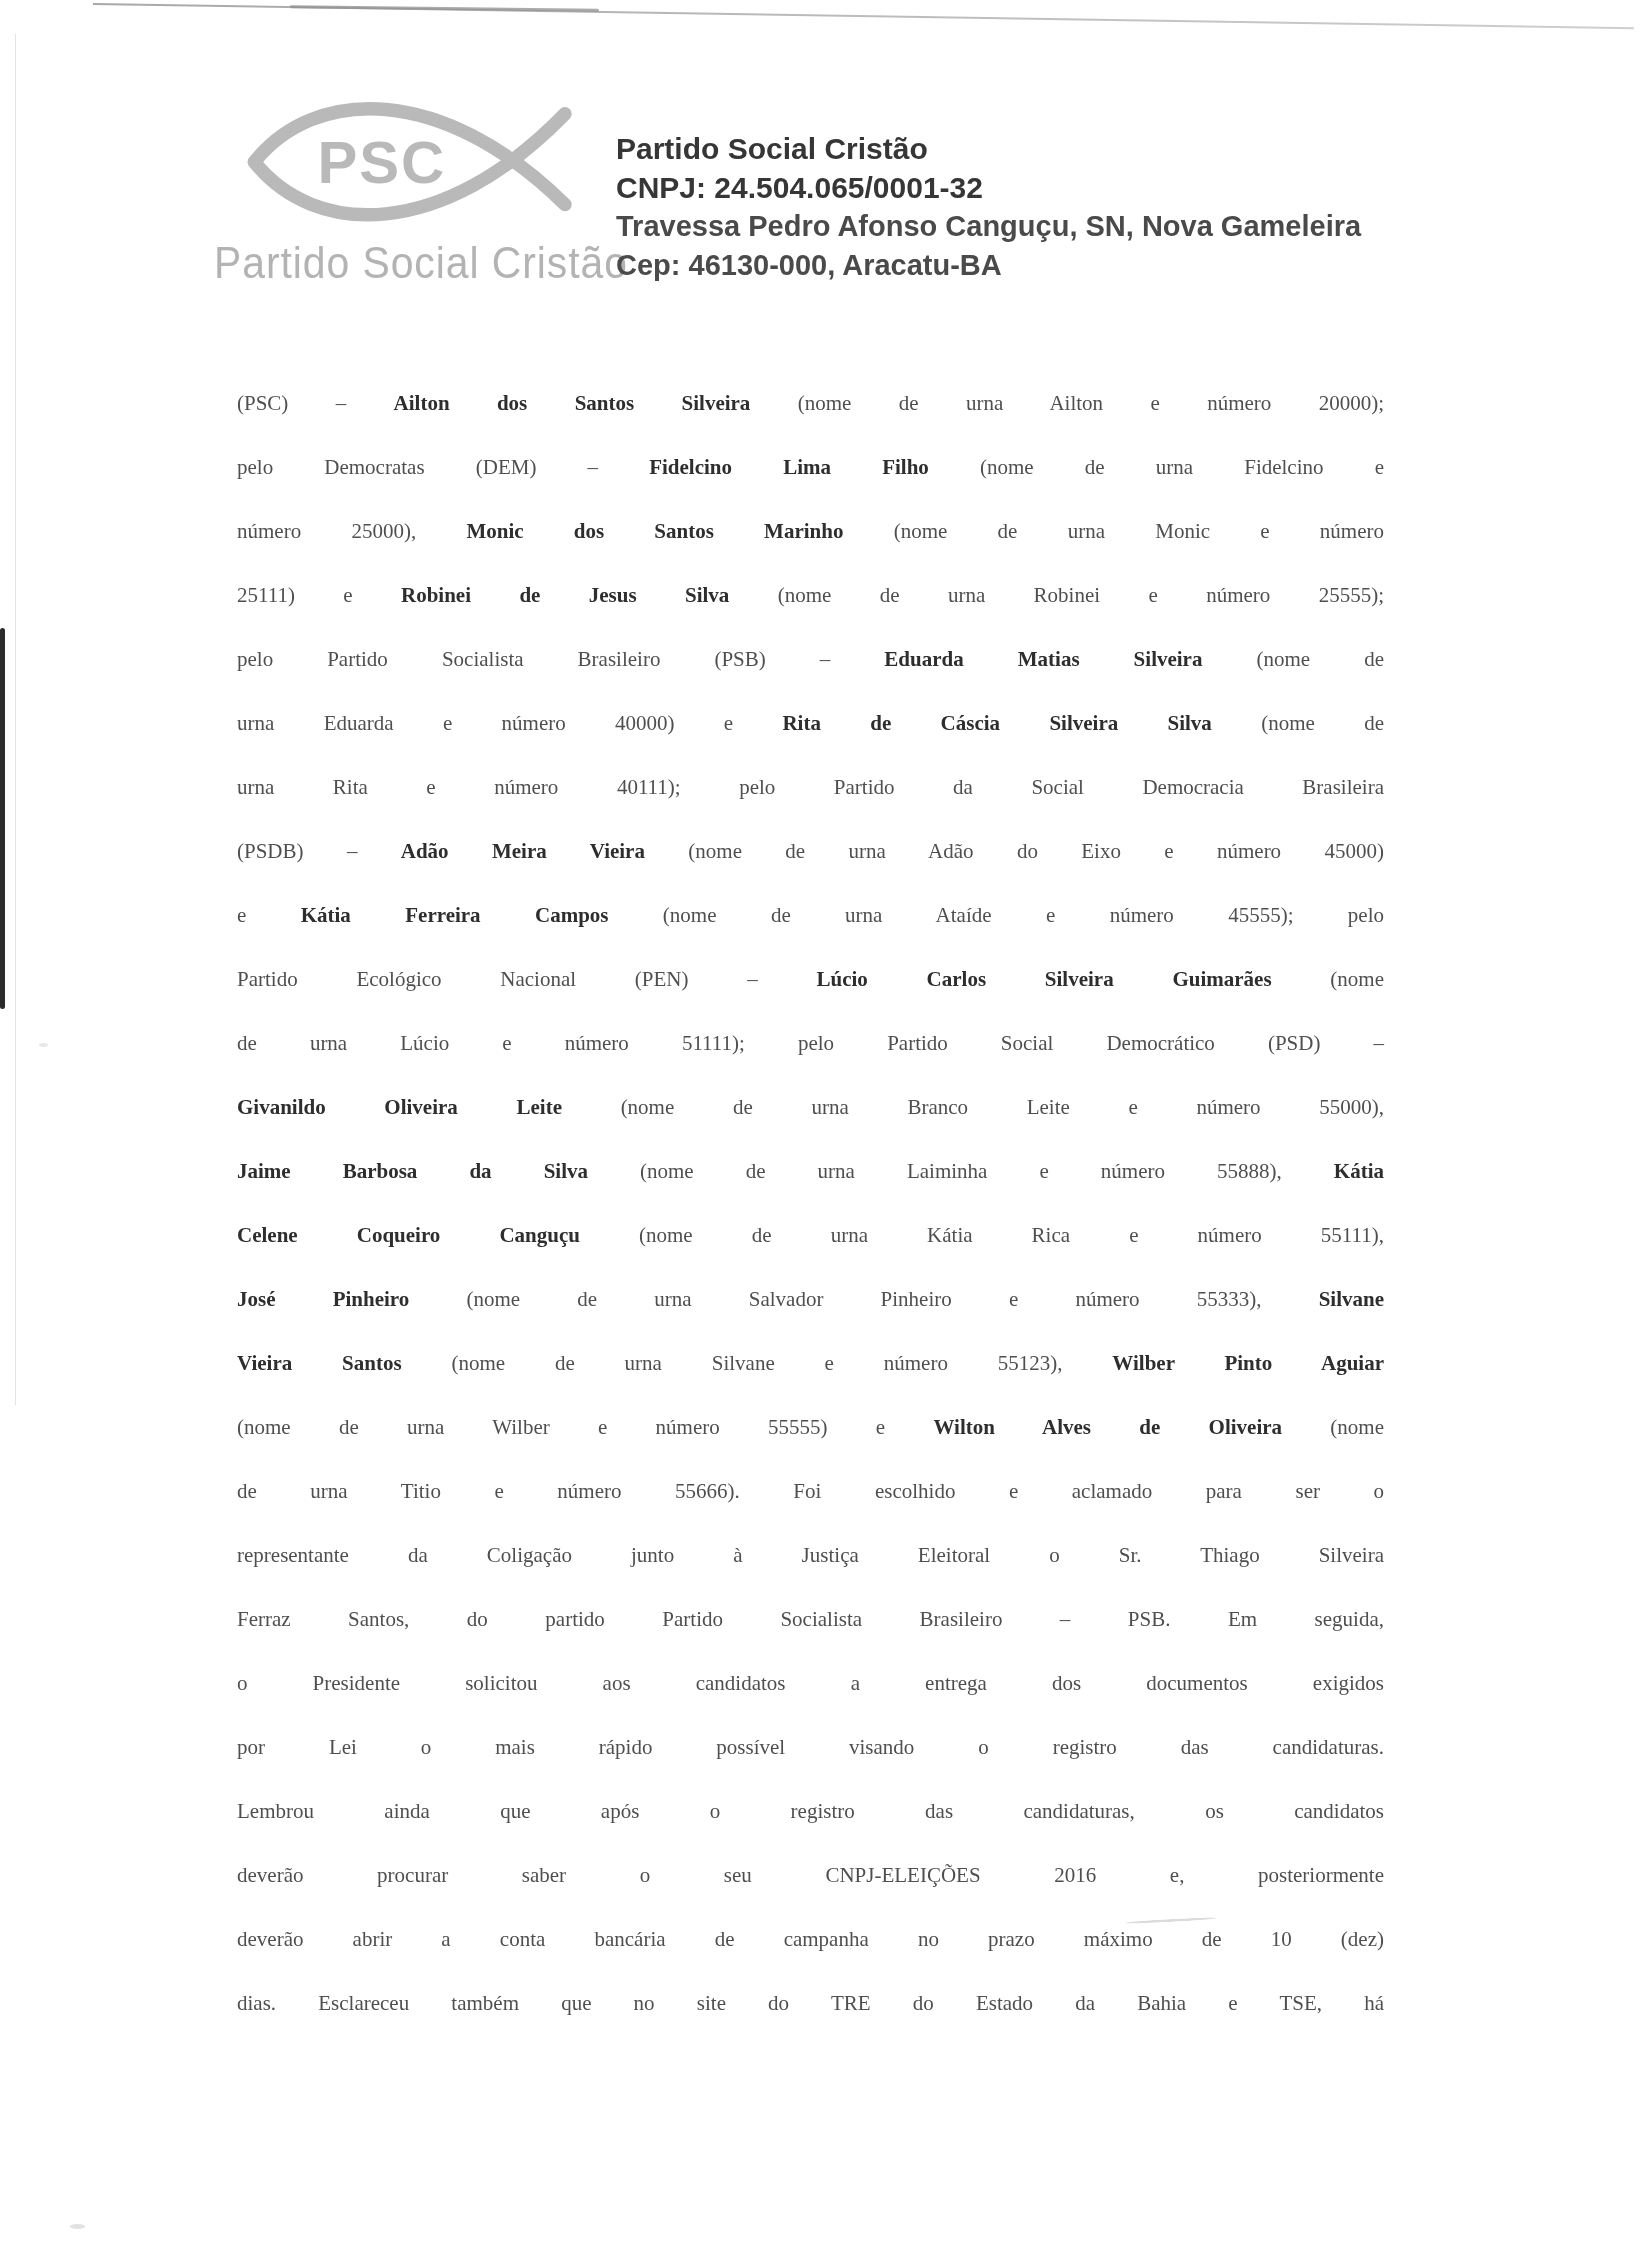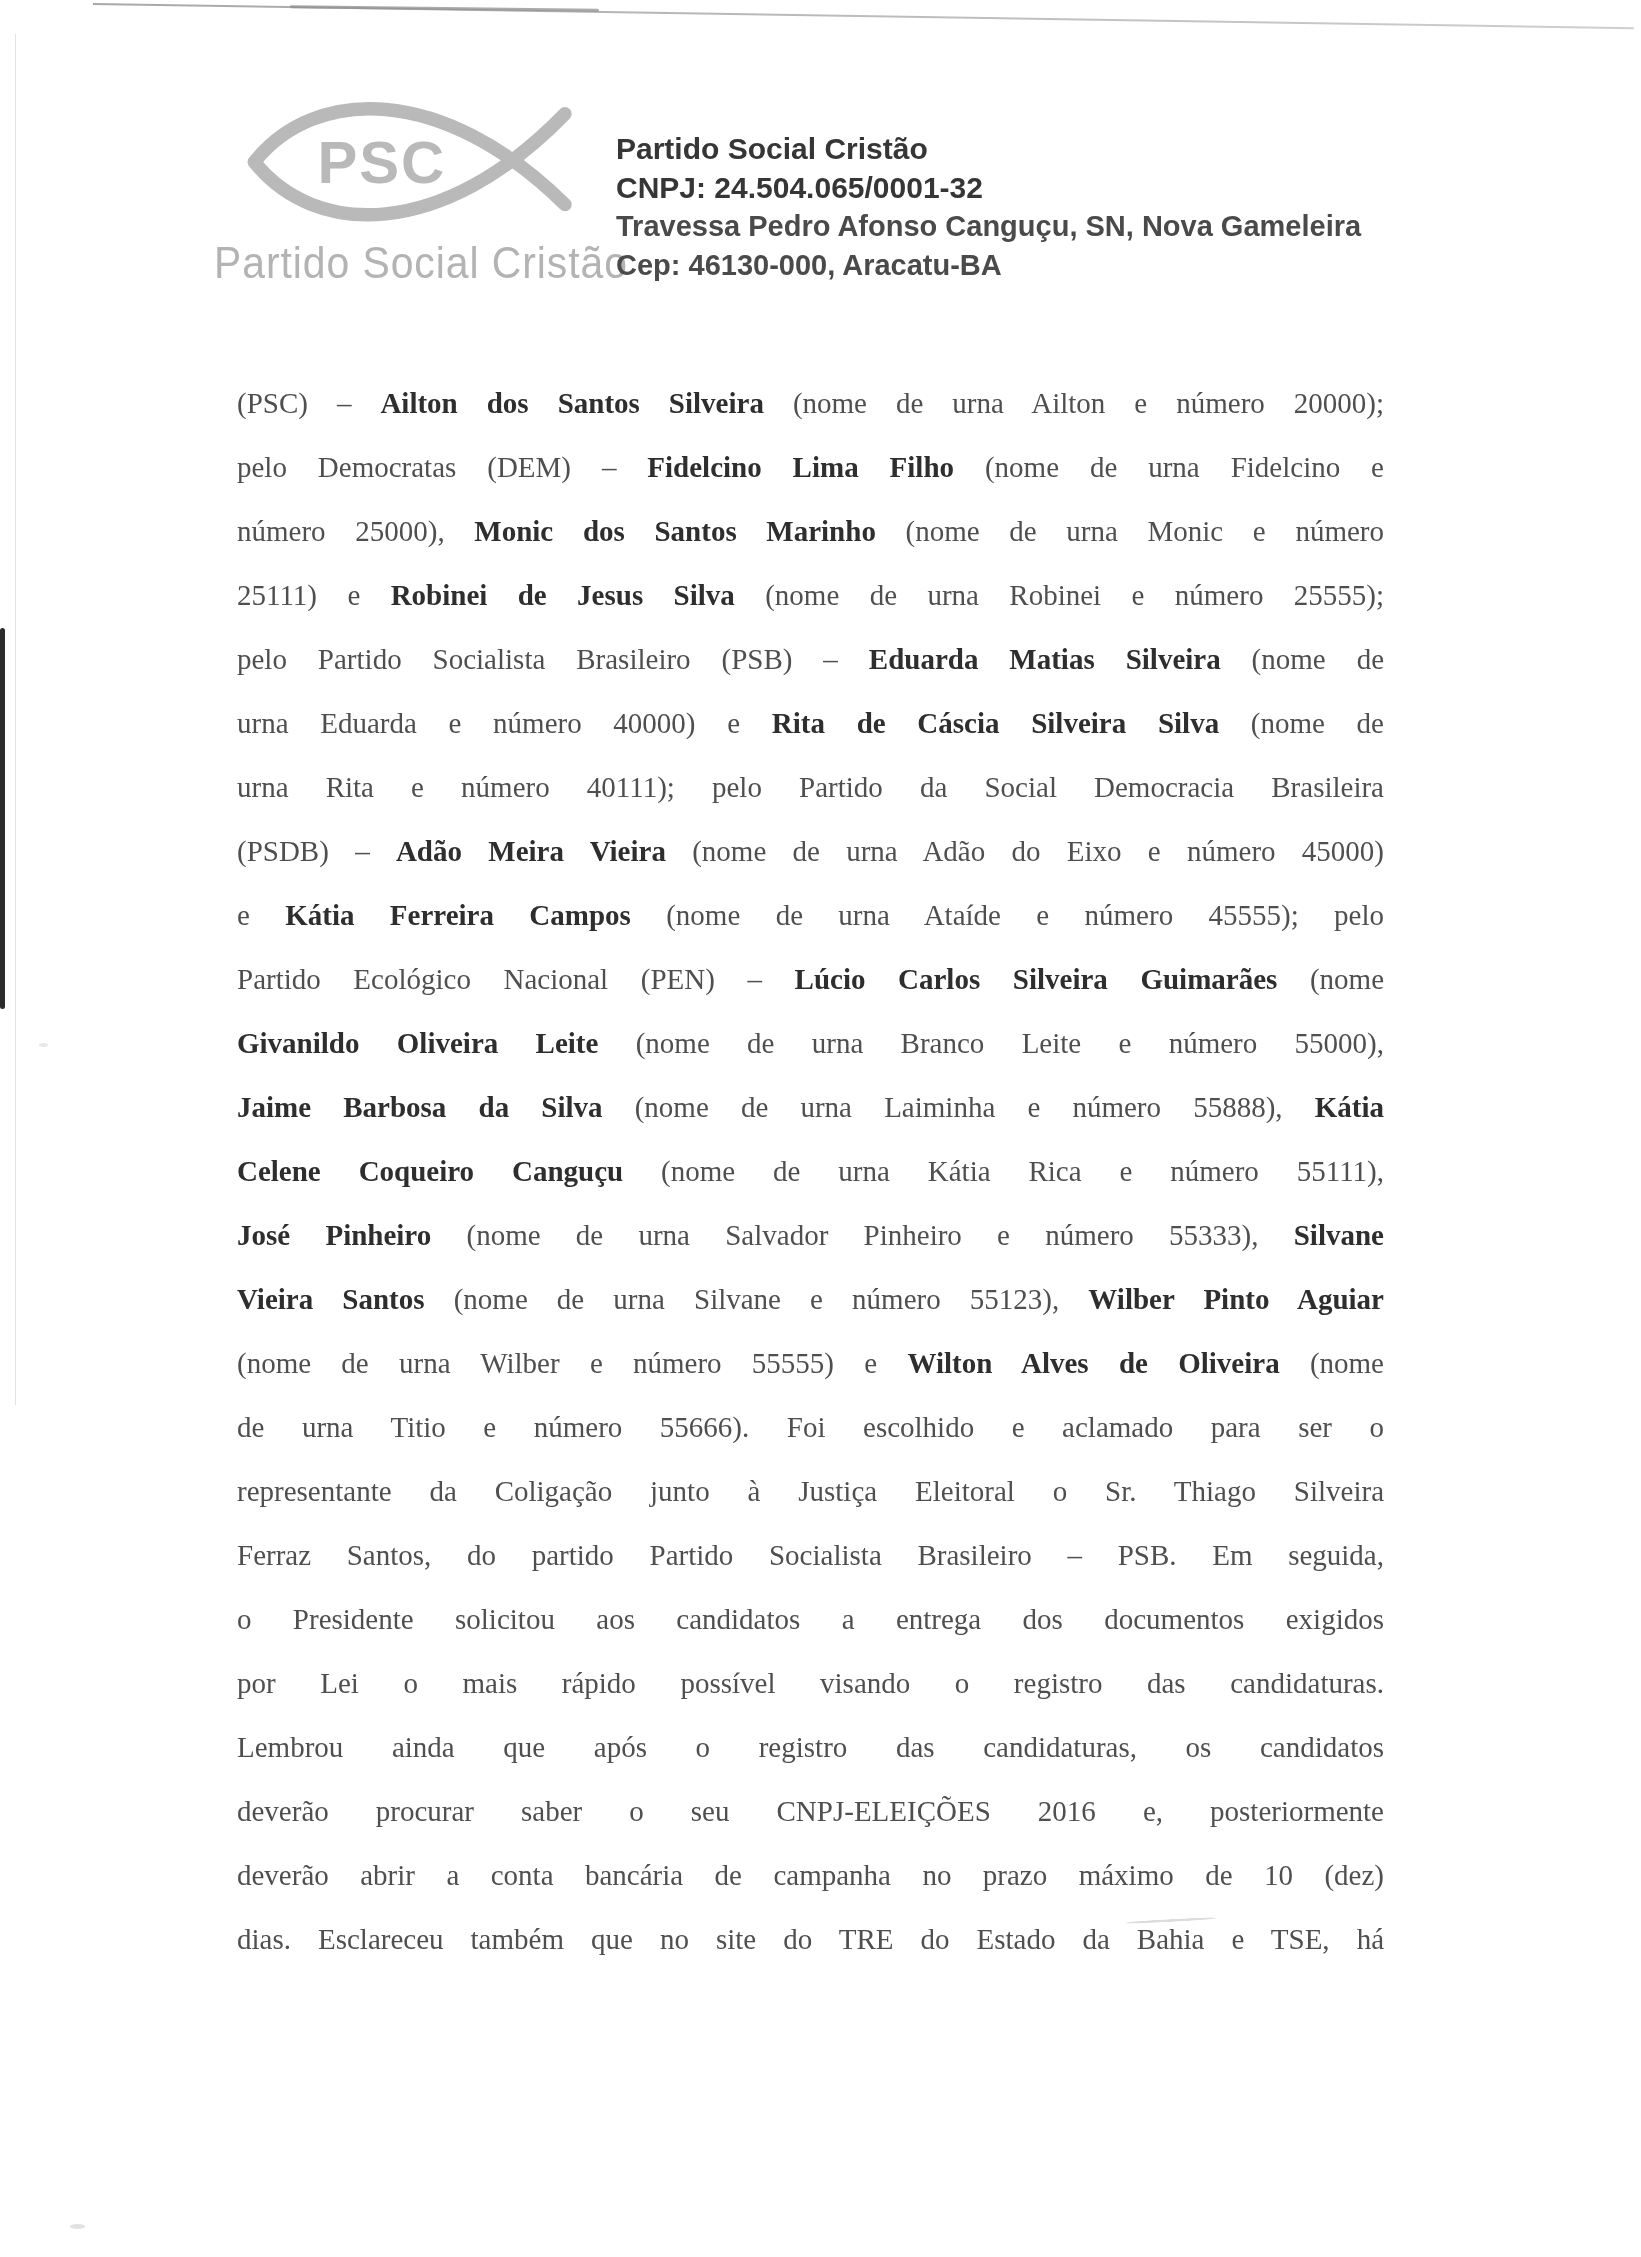--- a/index.html
+++ b/index.html
@@ -33,21 +33,21 @@
     transform:scaleX(.93);transform-origin:left;
   }
   .hdr{position:absolute;left:616px;top:129px;width:792px;
     font-family:"Liberation Sans", sans-serif;}
   .hdr div{line-height:39px;white-space:nowrap;}
   .hdr .hb{font-weight:bold;font-size:30px;color:#363636;}
   .hdr .hr{font-weight:bold;font-size:29px;color:#4a4a4a;}
   
   .doc-body{
     position:absolute;left:237px;top:371px;width:1147px;
-    font-size:29px;color:#4f4f4f;
+    font-size:21px;color:#4f4f4f;
   }
   .doc-body .line{
     height:64px;line-height:64px;
     text-align:justify;text-align-last:justify;
     white-space:normal;overflow:visible;
   }
   .doc-body .b{font-weight:bold;color:#2e2e2e;}
 </style>
 </head>
 <body>
@@ -80,20 +80,21 @@
       <div class="line"><span>(PSC) – </span><span class="b">Ailton dos Santos Silveira</span><span> (nome de urna Ailton e número 20000);</span></div>
       <div class="line"><span>pelo Democratas (DEM) – </span><span class="b">Fidelcino Lima Filho</span><span> (nome de urna Fidelcino e</span></div>
       <div class="line"><span>número 25000), </span><span class="b">Monic dos Santos Marinho</span><span> (nome de urna Monic e número</span></div>
       <div class="line"><span>25111) e </span><span class="b">Robinei de Jesus Silva</span><span> (nome de urna Robinei e número 25555);</span></div>
       <div class="line"><span>pelo Partido Socialista Brasileiro (PSB) – </span><span class="b">Eduarda Matias Silveira</span><span> (nome de</span></div>
       <div class="line"><span>urna Eduarda e número 40000) e </span><span class="b">Rita de Cáscia Silveira Silva</span><span> (nome de</span></div>
       <div class="line"><span>urna Rita e número 40111); pelo Partido da Social Democracia Brasileira</span></div>
       <div class="line"><span>(PSDB) – </span><span class="b">Adão Meira Vieira</span><span> (nome de urna Adão do Eixo e número 45000)</span></div>
       <div class="line"><span>e </span><span class="b">Kátia Ferreira Campos</span><span> (nome de urna Ataíde e número 45555); pelo</span></div>
       <div class="line"><span>Partido Ecológico Nacional (PEN) – </span><span class="b">Lúcio Carlos Silveira Guimarães</span><span> (nome</span></div>
+      <div class="line"><span>de urna Lúcio e número 51111); pelo Partido Social Democrático (PSD) –</span></div>
       <div class="line"><span class="b">Givanildo Oliveira Leite</span><span> (nome de urna Branco Leite e número 55000),</span></div>
       <div class="line"><span class="b">Jaime Barbosa da Silva</span><span> (nome de urna Laiminha e número 55888), </span><span class="b">Kátia</span></div>
       <div class="line"><span class="b">Celene Coqueiro Canguçu</span><span> (nome de urna Kátia Rica e número 55111),</span></div>
       <div class="line"><span class="b">José Pinheiro</span><span> (nome de urna Salvador Pinheiro e número 55333), </span><span class="b">Silvane</span></div>
       <div class="line"><span class="b">Vieira Santos</span><span> (nome de urna Silvane e número 55123), </span><span class="b">Wilber Pinto Aguiar</span></div>
       <div class="line"><span>(nome de urna Wilber e número 55555) e </span><span class="b">Wilton Alves de Oliveira</span><span> (nome</span></div>
       <div class="line"><span>de urna Titio e número 55666). Foi escolhido e aclamado para ser o</span></div>
       <div class="line"><span>representante da Coligação junto à Justiça Eleitoral o Sr. Thiago Silveira</span></div>
       <div class="line"><span>Ferraz Santos, do partido Partido Socialista Brasileiro – PSB. Em seguida,</span></div>
       <div class="line"><span>o Presidente solicitou aos candidatos a entrega dos documentos exigidos</span></div>

